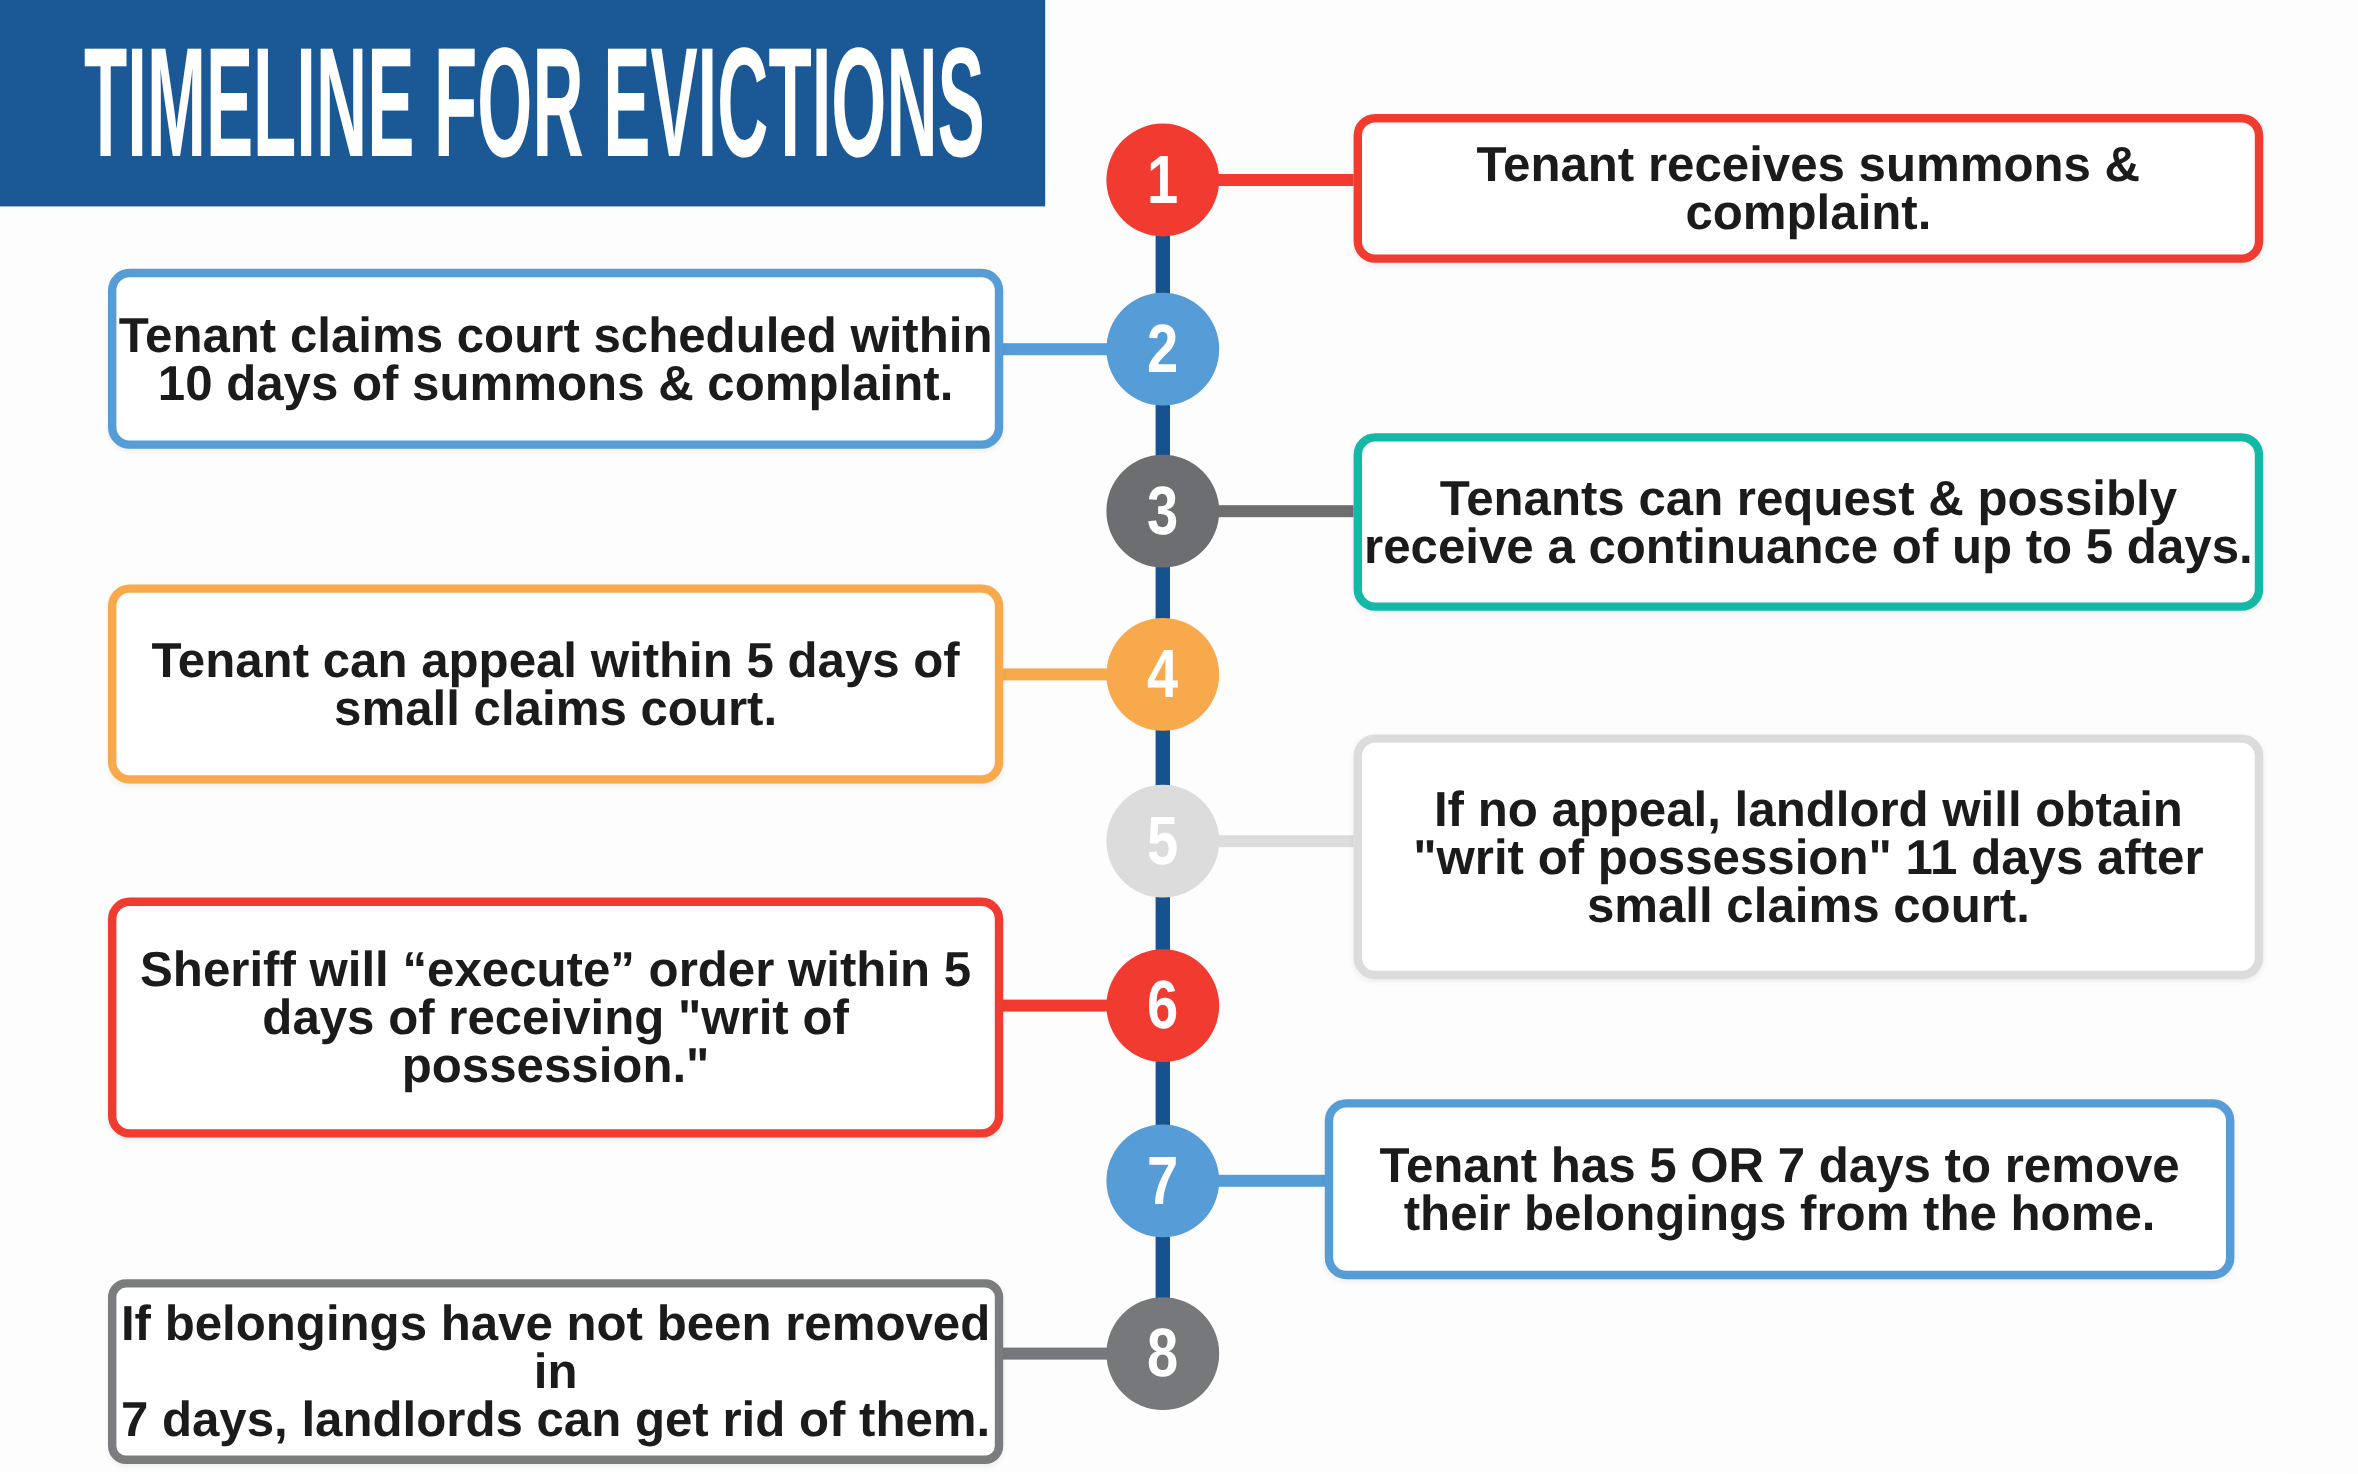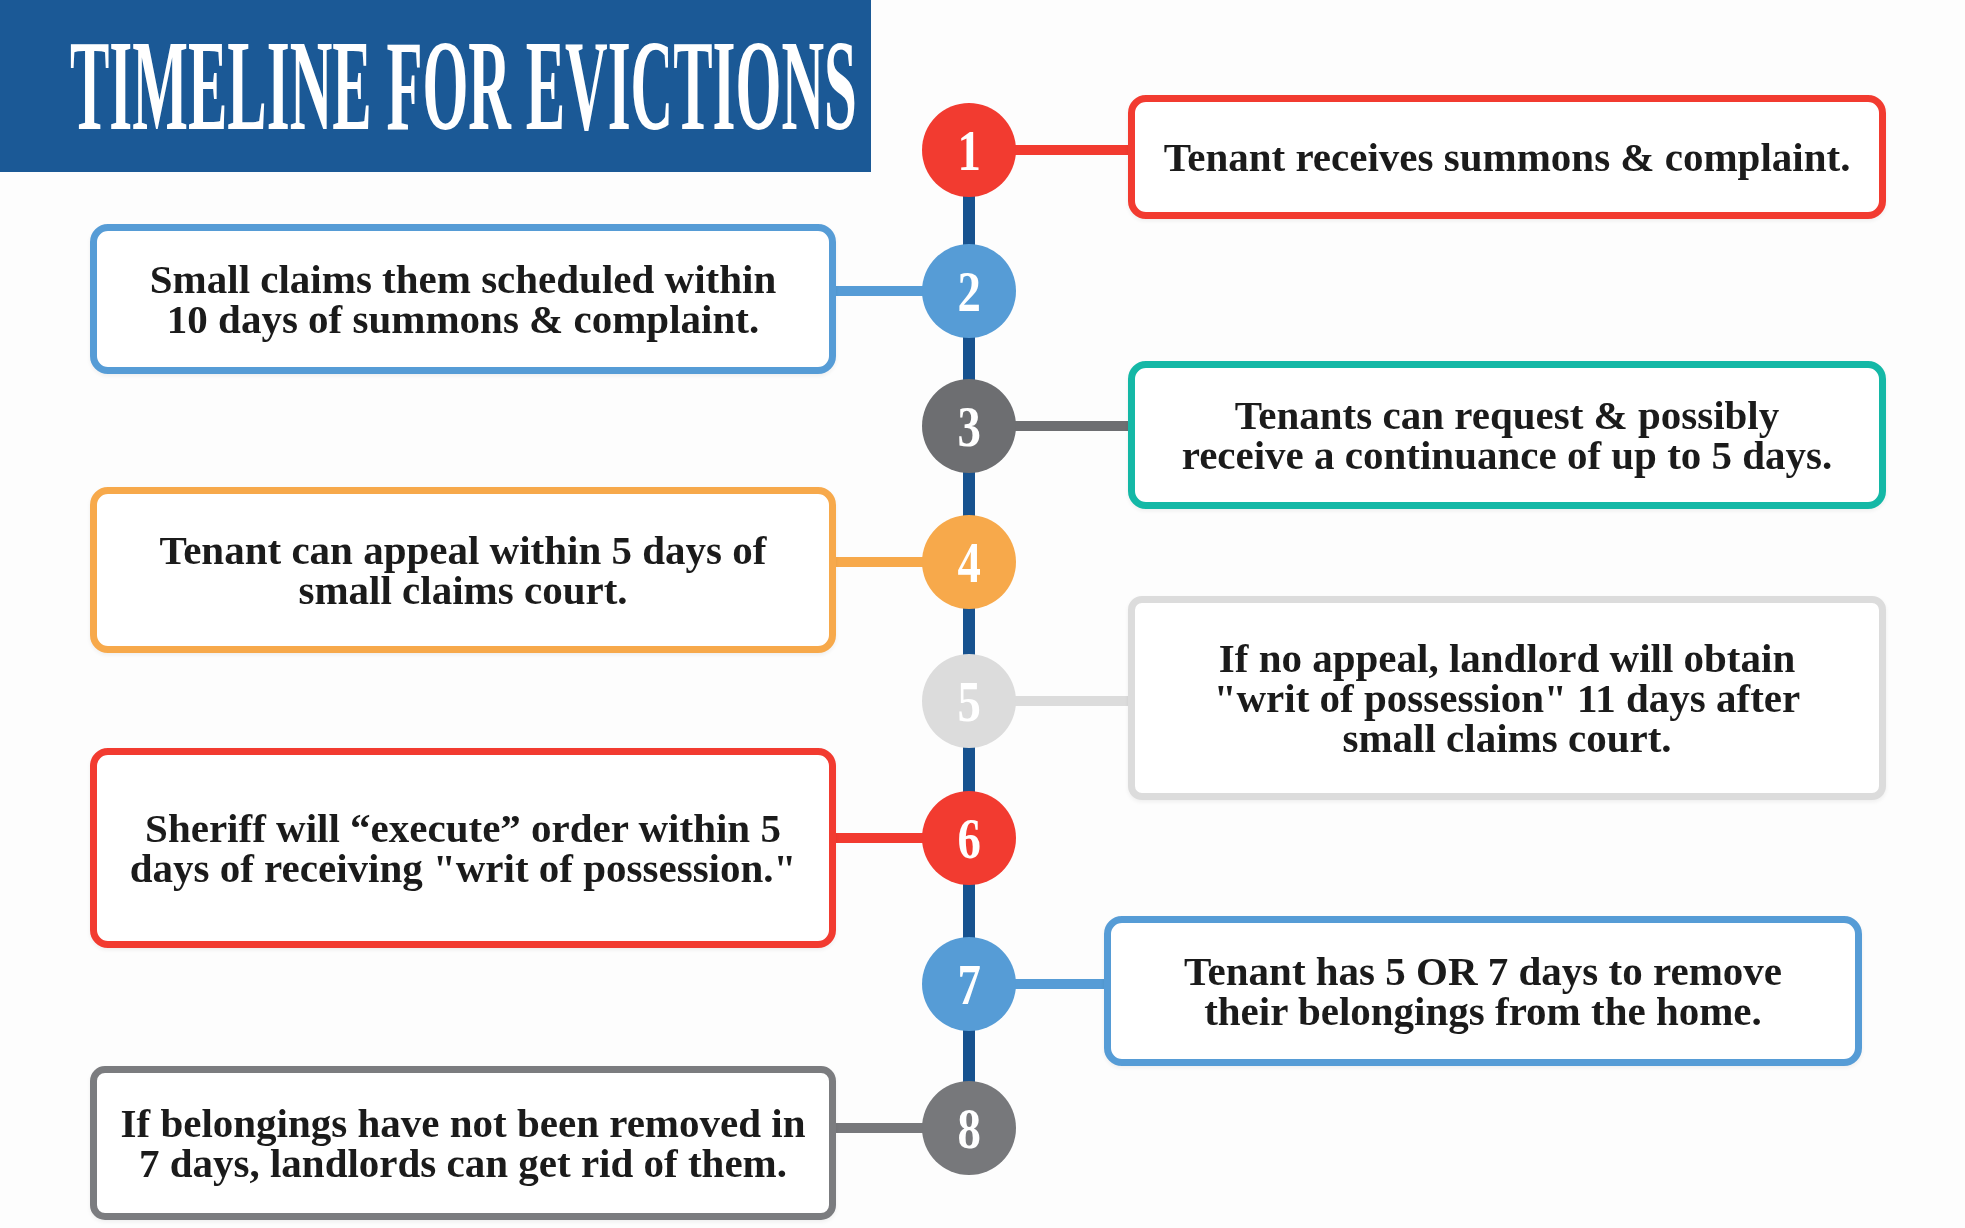--- a/index.html
+++ b/index.html
@@ -1,18 +1,18 @@
 <!DOCTYPE html>
 <html><head>
 <meta charset="utf-8">
 <style>
   html,body { margin:0; padding:0; background:#ffffff; }
   .canvas {
     position:relative; width:1965px; height:1228px; background:#fdfdfd;
-    overflow:hidden; font-family:Liberation Serif, serif;
+    overflow:hidden; font-family:Liberation Sans, sans-serif;
   }
 
   
   .header {
     position:absolute; left:0; top:0; width:871px; height:172px;
     background:#1B5996; display:flex; align-items:center;
   }
   .title {
     color:#ffffff; font-weight:bold; font-size:118px; line-height:1;
     white-space:nowrap; letter-spacing:0px;
@@ -63,21 +63,21 @@
   .k5 { left:969px; top:696px;  width:159px; }
   .k6 { left:822px; top:833px;  width:147px; }
   .k7 { left:969px; top:979px;  width:159px; }
   .k8 { left:822px; top:1123px; width:147px; }
 
   
   .b1 { left:1128px; top:95px;   width:744px; height:110px; }
   .b2 { left:90px;   top:224px;  width:732px; height:136px; }
   .b3 { left:1128px; top:361px;  width:744px; height:134px; }
   .b4 { left:90px;   top:487px;  width:732px; height:152px; }
-  .b5 { left:1128px; top:596px;  width:744px; height:190px;border-radius:14px; }
+  .b5 { left:1128px; top:612px;  width:744px; height:190px; }
   .b6 { left:90px;   top:748px;  width:732px; height:186px; }
   .b7 { left:1104px; top:916px;  width:744px; height:136px; }
   .b8 { left:90px;   top:1066px; width:732px; height:140px;border-radius:15px; }
 </style>
 </head>
 <body>
 
 <div class="canvas">
 
   <div class="header">
@@ -118,21 +118,21 @@
   </div>
   <div class="circle c8 bg-gray">
     <span class="num">8</span>
   </div>
 
   <div class="box b1 bd-red">
     <div class="ln">Tenant receives summons &amp; complaint.</div>
   </div>
 
   <div class="box b2 bd-blue">
-    <div class="ln">Small claims them scheduled within</div>
+    <div class="ln">Tenant claims court scheduled within</div>
     <div class="ln">10 days of summons &amp; complaint.</div>
   </div>
 
   <div class="box b3 bd-dgray">
     <div class="ln">Tenants can request &amp; possibly</div>
     <div class="ln">receive a continuance of up to 5 days.</div>
   </div>
 
   <div class="box b4 bd-orange">
     <div class="ln">Tenant can appeal within 5 days of</div>

